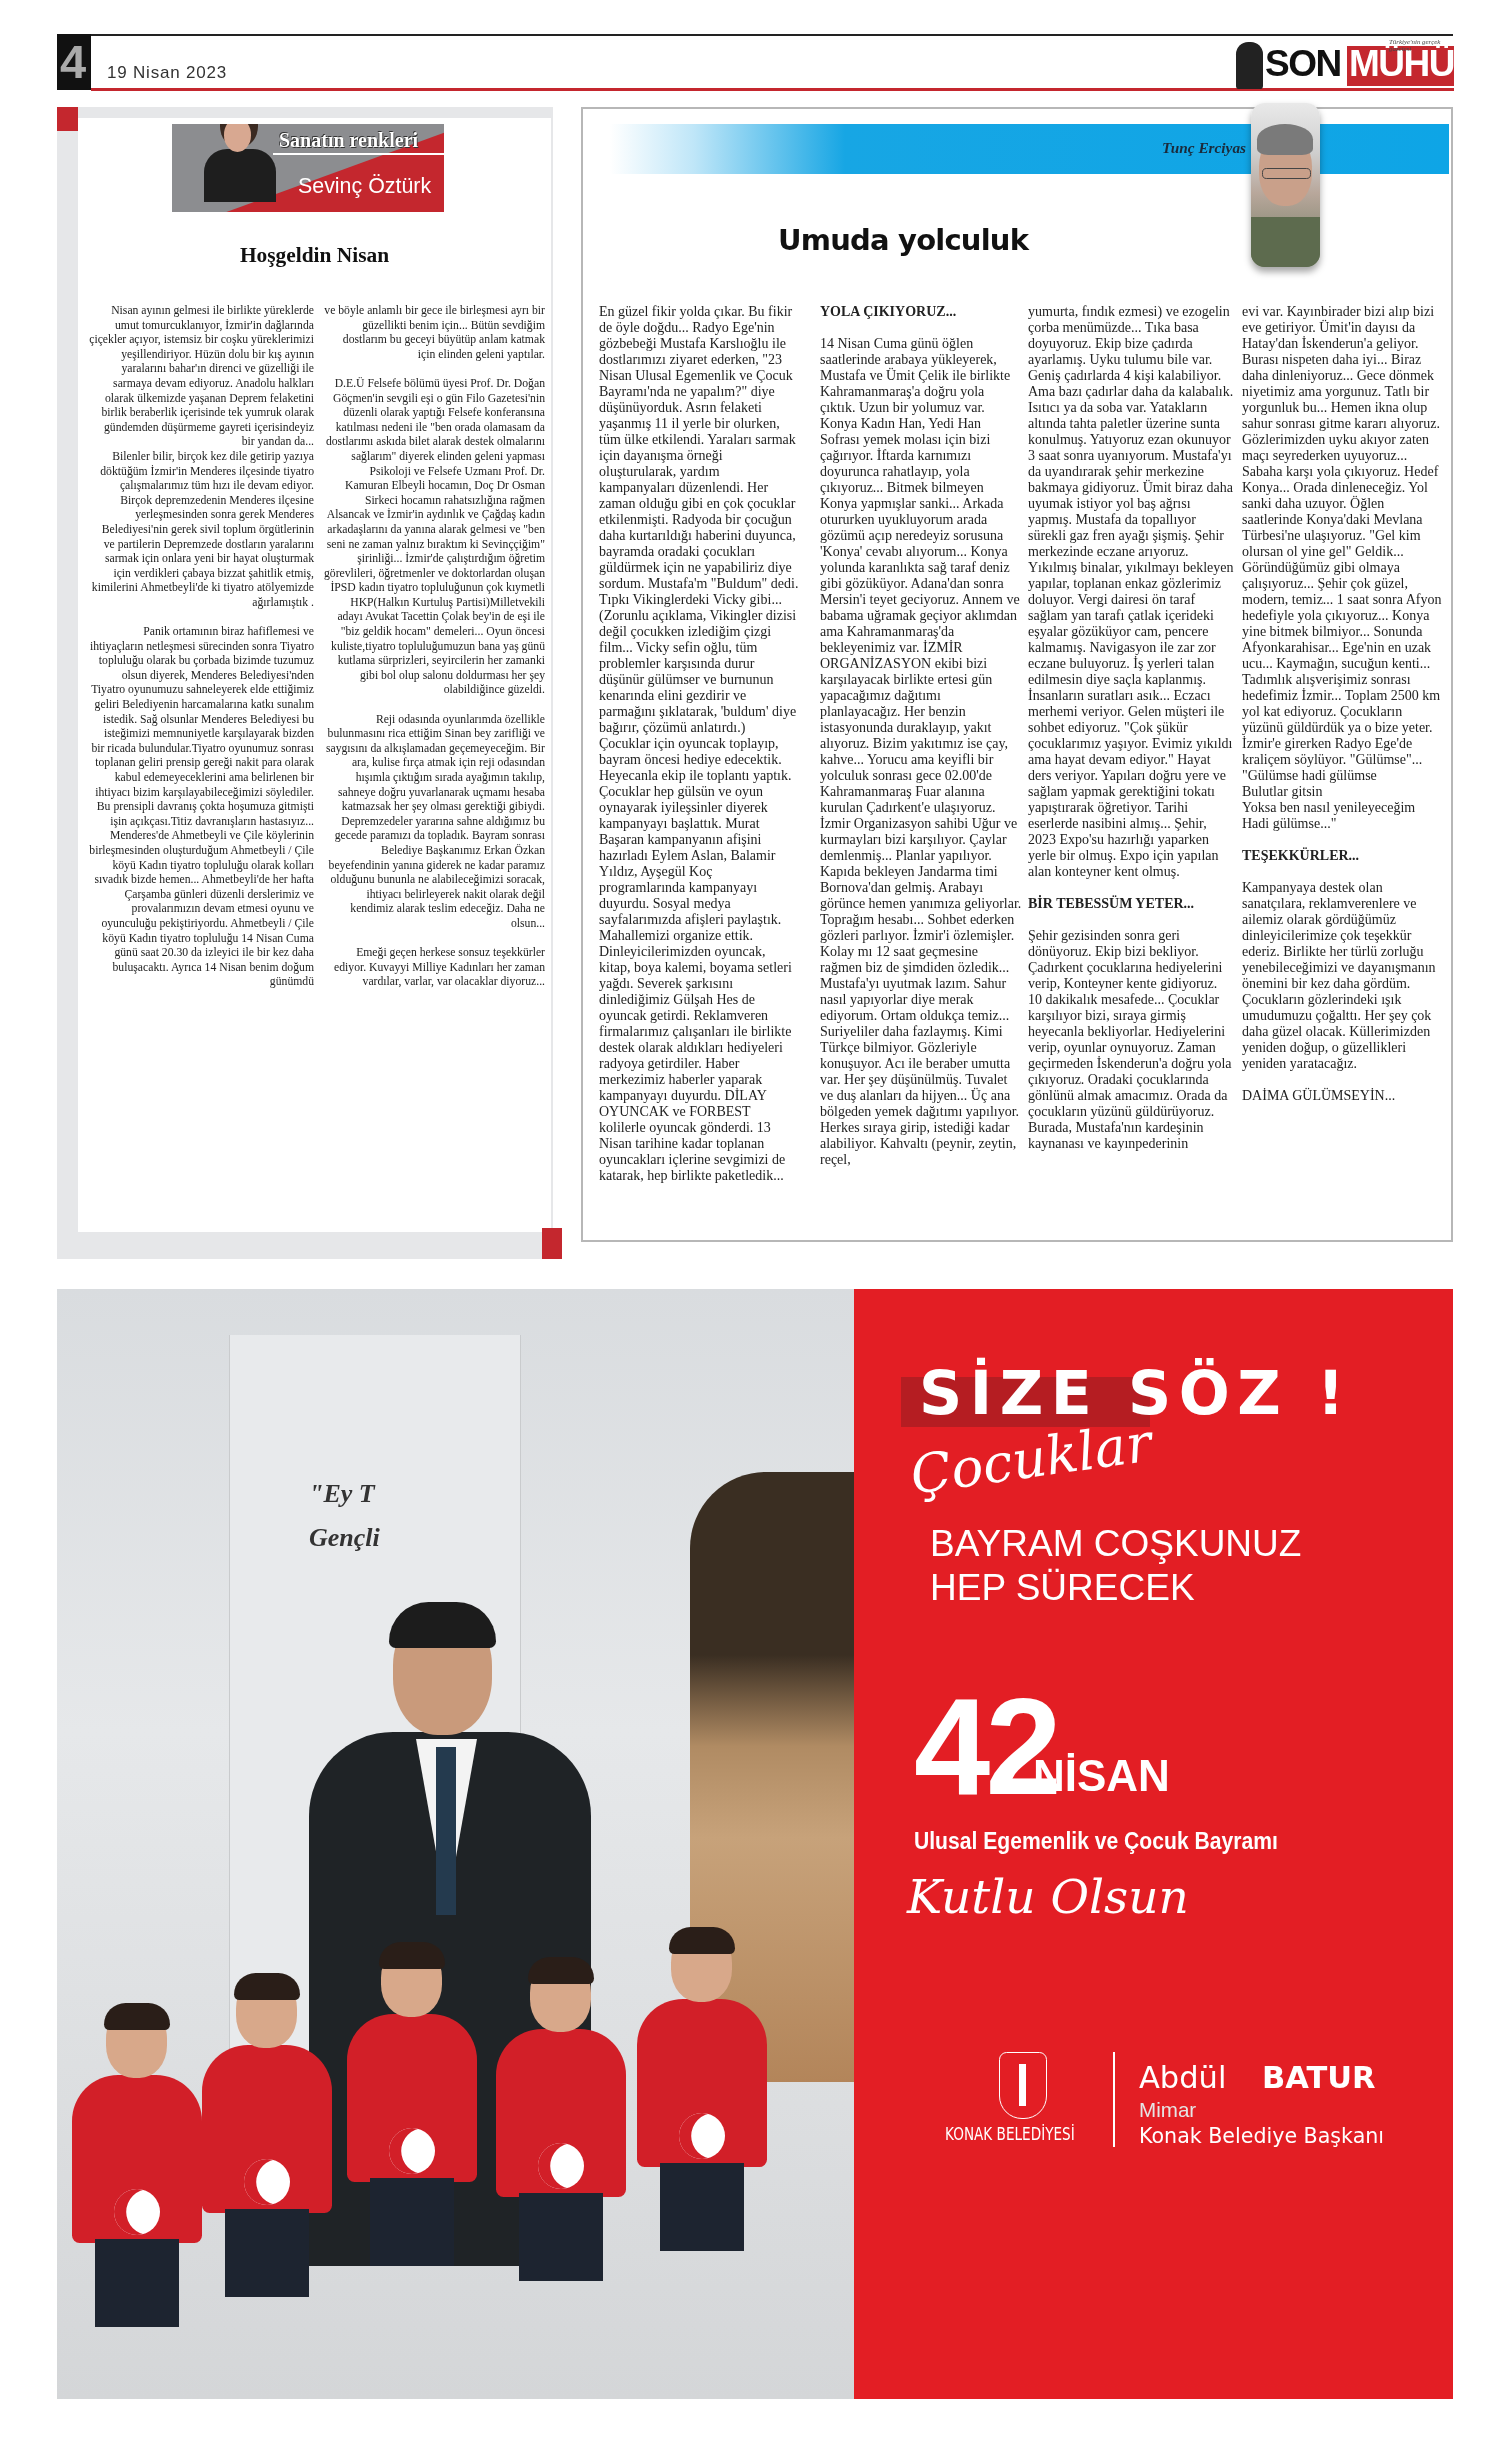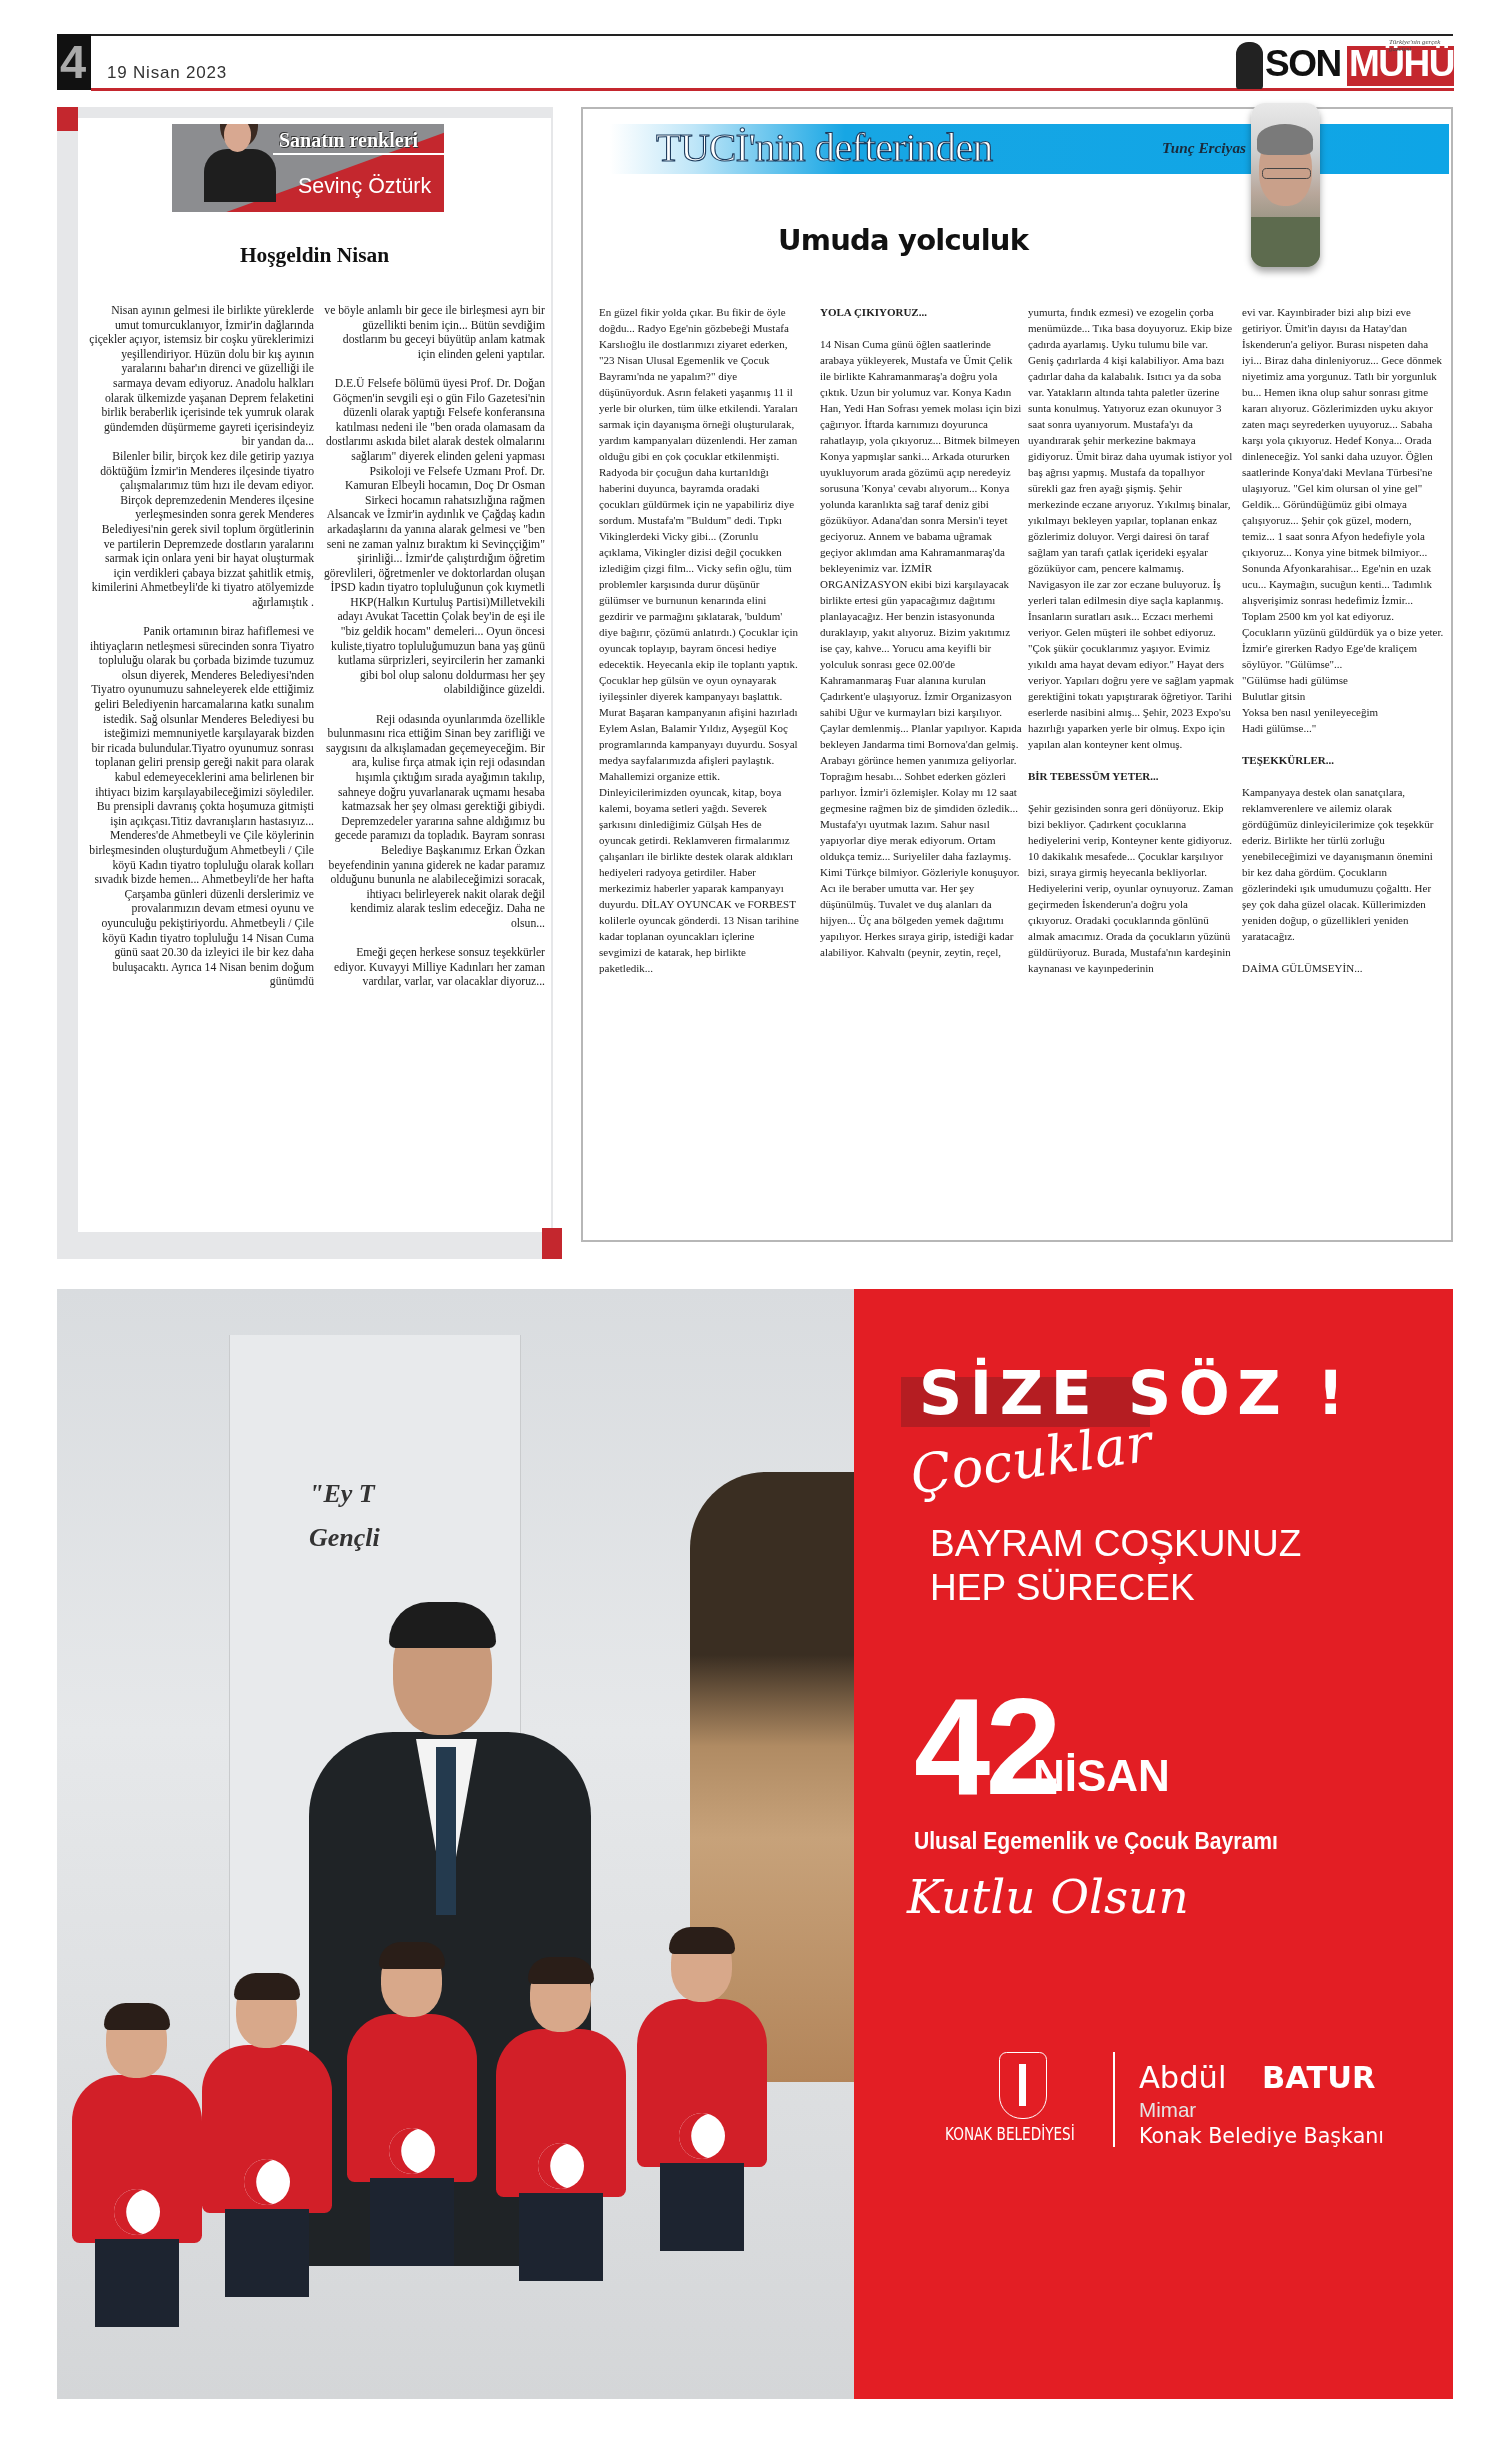--- a/index.html
+++ b/index.html
@@ -41,21 +41,21 @@
   #right-panel{left:581px;top:107px;width:872px;height:1135px;border:2.3px solid #b7b7b7;background:#fff;box-sizing:border-box;}
   #banner-right{left:610px;top:124px;width:839px;height:50px;background:linear-gradient(90deg,#fff 0%,#bfe6f8 10%,#17a6e4 28%,#0ea5e6 100%);}
   #banner-right-title{left:46px;top:0;font-family:"Liberation Serif",serif;font-size:41px;color:#fff;line-height:47px;-webkit-text-stroke:1.1px #1b3a5c;letter-spacing:-0.8px;}
   #banner-right-author{left:515px;top:15.3px;font-family:"Liberation Serif",serif;font-style:italic;font-weight:bold;font-size:15.3px;color:#1b2a3a;margin-left:37px;}
   #right-photo{left:1251px;top:103px;width:69px;height:164px;border-radius:13.7px;background:linear-gradient(180deg,#e9e9e9 0%,#cfcfcf 30%,#b8a79b 55%,#6d7960 100%);box-shadow:0 4.6px 7.6px rgba(0,0,0,.35);overflow:hidden;}
   #right-photo-face{left:7.6px;top:30.5px;width:53px;height:72px;background:#c9a08a;border-radius:45%;}
   #right-photo-hair{left:6.1px;top:21.4px;width:56px;height:30.5px;background:#7a7a7a;border-radius:50% 50% 20% 20%;}
   #right-photo-glasses{left:10.7px;top:65px;width:47px;height:9.2px;border:1.5px solid #444;border-radius:4.6px;}
   #right-photo-body{left:0;top:114px;width:69px;height:53px;background:#5d6b4e;}
   #right-title{left:778px;top:223px;font-family:"DejaVu Sans",sans-serif;font-weight:bold;font-size:29px;color:#111;letter-spacing:-0.8px;}
-  .colR{font-size:11px;line-height:16px;color:#222;white-space:pre-line;}
+  .colR{font-size:14px;line-height:16px;color:#222;white-space:pre-line;}
   #rc1{left:599px;top:304px;width:200px;}
   #rc2{left:813px;top:304px;width:202px;margin-left:7px;}
   #rc3{left:1028px;top:304px;width:206px;}
   #rc4{left:1242px;top:304px;width:202px;}
   .rhead{font-weight:bold;}
 
   
   #ad{left:57px;top:1289px;width:1396px;height:1110px;overflow:hidden;}
   #ad-photo{left:0;top:0;width:797px;height:1110px;background:linear-gradient(180deg,#d9dcdf 0%,#e6e8ea 40%,#d4d6d8 100%);overflow:hidden;}
   #ad-photo-wallpanel{left:172px;top:46px;width:290px;height:916px;background:#e8eaec;border-left:1.5px solid #c9cbcd;border-right:1.5px solid #c9cbcd;}
@@ -132,21 +132,20 @@
 
 D.E.Ü Felsefe bölümü üyesi Prof. Dr. Doğan Göçmen'in sevgili eşi o gün Filo Gazetesi'nin düzenli olarak yaptığı Felsefe konferansına katılması nedeni ile "ben orada olamasam da dostlarımı askıda bilet alarak destek olmalarını sağlarım" diyerek elinden geleni yapması Psikoloji ve Felsefe Uzmanı Prof. Dr. Kamuran Elbeyli hocamın, Doç Dr Osman Sirkeci hocamın rahatsızlığına rağmen Alsancak ve İzmir'in aydınlık ve Çağdaş kadın arkadaşlarını da yanına alarak gelmesi ve "ben seni ne zaman yalnız bıraktım ki Sevinççiğim" şirinliği... İzmir'de çalıştırdığım öğretim görevlileri, öğretmenler ve doktorlardan oluşan İPSD kadın tiyatro topluluğunun çok kıymetli HKP(Halkın Kurtuluş Partisi)Milletvekili adayı Avukat Tacettin Çolak bey'in de eşi ile "biz geldik hocam" demeleri... Oyun öncesi kuliste,tiyatro topluluğumuzun bana yaş günü kutlama sürprizleri, seyircilerin her zamanki gibi bol olup salonu doldurması her şey olabildiğince güzeldi.
 
 Reji odasında oyunlarımda özellikle bulunmasını rica ettiğim Sinan bey zarifliği ve saygısını da alkışlamadan geçemeyeceğim. Bir ara, kulise fırça atmak için reji odasından hışımla çıktığım sırada ayağımın takılıp, sahneye doğru yuvarlanarak uçmamı hesaba katmazsak her şey olması gerektiği gibiydi.
  Depremzedeler yararına sahne aldığımız bu gecede paramızı da topladık. Bayram sonrası Belediye Başkanımız Erkan Özkan beyefendinin yanına giderek ne kadar paramız olduğunu bununla ne alabileceğimizi soracak, ihtiyacı belirleyerek nakit olarak değil kendimiz alarak teslim edeceğiz. Daha ne olsun...
 
 Emeği geçen herkese sonsuz teşekkürler ediyor. Kuvayyi Milliye Kadınları her zaman vardılar, varlar, var olacaklar diyoruz...</div>
 
 <div class="abs" id="right-panel"></div>
 <div class="abs" id="banner-right">
-  <div class="abs" id="banner-right-title">TUCİ'nin defterinden</div>
   <div class="abs" id="banner-right-author">Tunç Erciyas</div>
 </div>
 <div class="abs" id="right-photo">
   <div class="abs" id="right-photo-body"></div>
   <div class="abs" id="right-photo-face"></div>
   <div class="abs" id="right-photo-hair"></div>
   <div class="abs" id="right-photo-glasses"></div>
 </div>
 <div class="abs" id="right-title">Umuda yolculuk</div>
 <div class="abs colR" id="rc1"><div>En güzel fikir yolda çıkar. Bu fikir de öyle doğdu... Radyo Ege'nin gözbebeği Mustafa Karslıoğlu ile dostlarımızı ziyaret ederken, "23 Nisan Ulusal Egemenlik ve Çocuk Bayramı'nda ne yapalım?" diye düşünüyorduk. Asrın felaketi yaşanmış 11 il yerle bir olurken, tüm ülke etkilendi. Yaraları sarmak için dayanışma örneği oluşturularak, yardım kampanyaları düzenlendi. Her zaman olduğu gibi en çok çocuklar etkilenmişti. Radyoda bir çocuğun daha kurtarıldığı haberini duyunca, bayramda oradaki çocukları güldürmek için ne yapabiliriz diye sordum. Mustafa'm "Buldum" dedi. Tıpkı Vikinglerdeki Vicky gibi... (Zorunlu açıklama, Vikingler dizisi değil çocukken izlediğim çizgi film... Vicky sefin oğlu, tüm problemler karşısında durur düşünür gülümser ve burnunun kenarında elini gezdirir ve parmağını şıklatarak, 'buldum' diye bağırır, çözümü anlatırdı.) Çocuklar için oyuncak toplayıp, bayram öncesi hediye edecektik. Heyecanla ekip ile toplantı yaptık. Çocuklar hep gülsün ve oyun oynayarak iyileşsinler diyerek kampanyayı başlattık. Murat Başaran kampanyanın afişini hazırladı Eylem Aslan, Balamir Yıldız, Ayşegül Koç programlarında kampanyayı duyurdu. Sosyal medya sayfalarımızda afişleri paylaştık. Mahallemizi organize ettik. Dinleyicilerimizden oyuncak, kitap, boya kalemi, boyama setleri yağdı. Severek şarkısını dinlediğimiz Gülşah Hes de oyuncak getirdi. Reklamveren firmalarımız çalışanları ile birlikte destek olarak aldıkları hediyeleri radyoya getirdiler. Haber merkezimiz haberler yaparak kampanyayı duyurdu. DİLAY OYUNCAK ve FORBEST kolilerle oyuncak gönderdi. 13 Nisan tarihine kadar toplanan oyuncakları içlerine sevgimizi de katarak, hep birlikte paketledik...</div></div>

